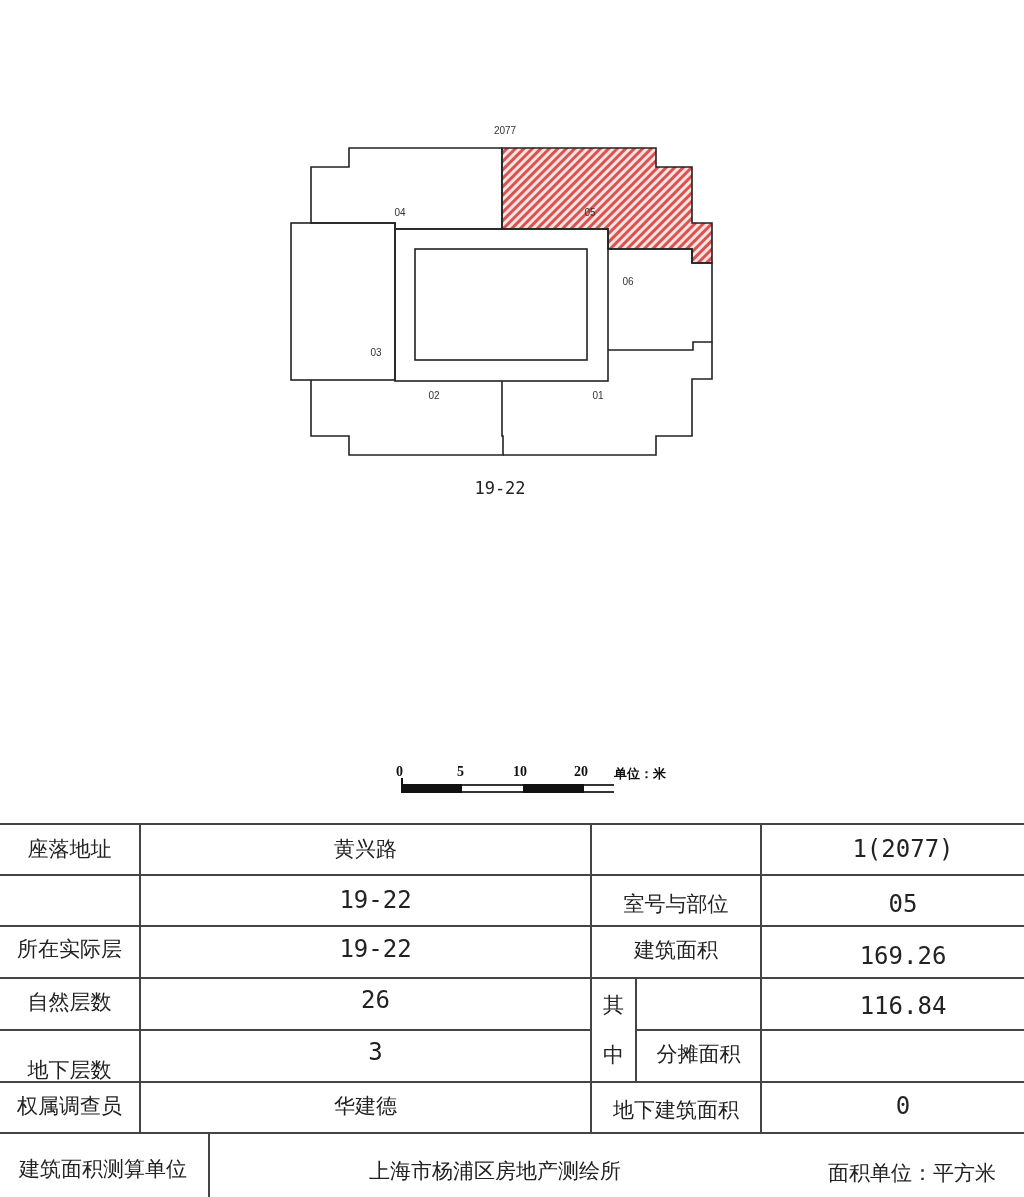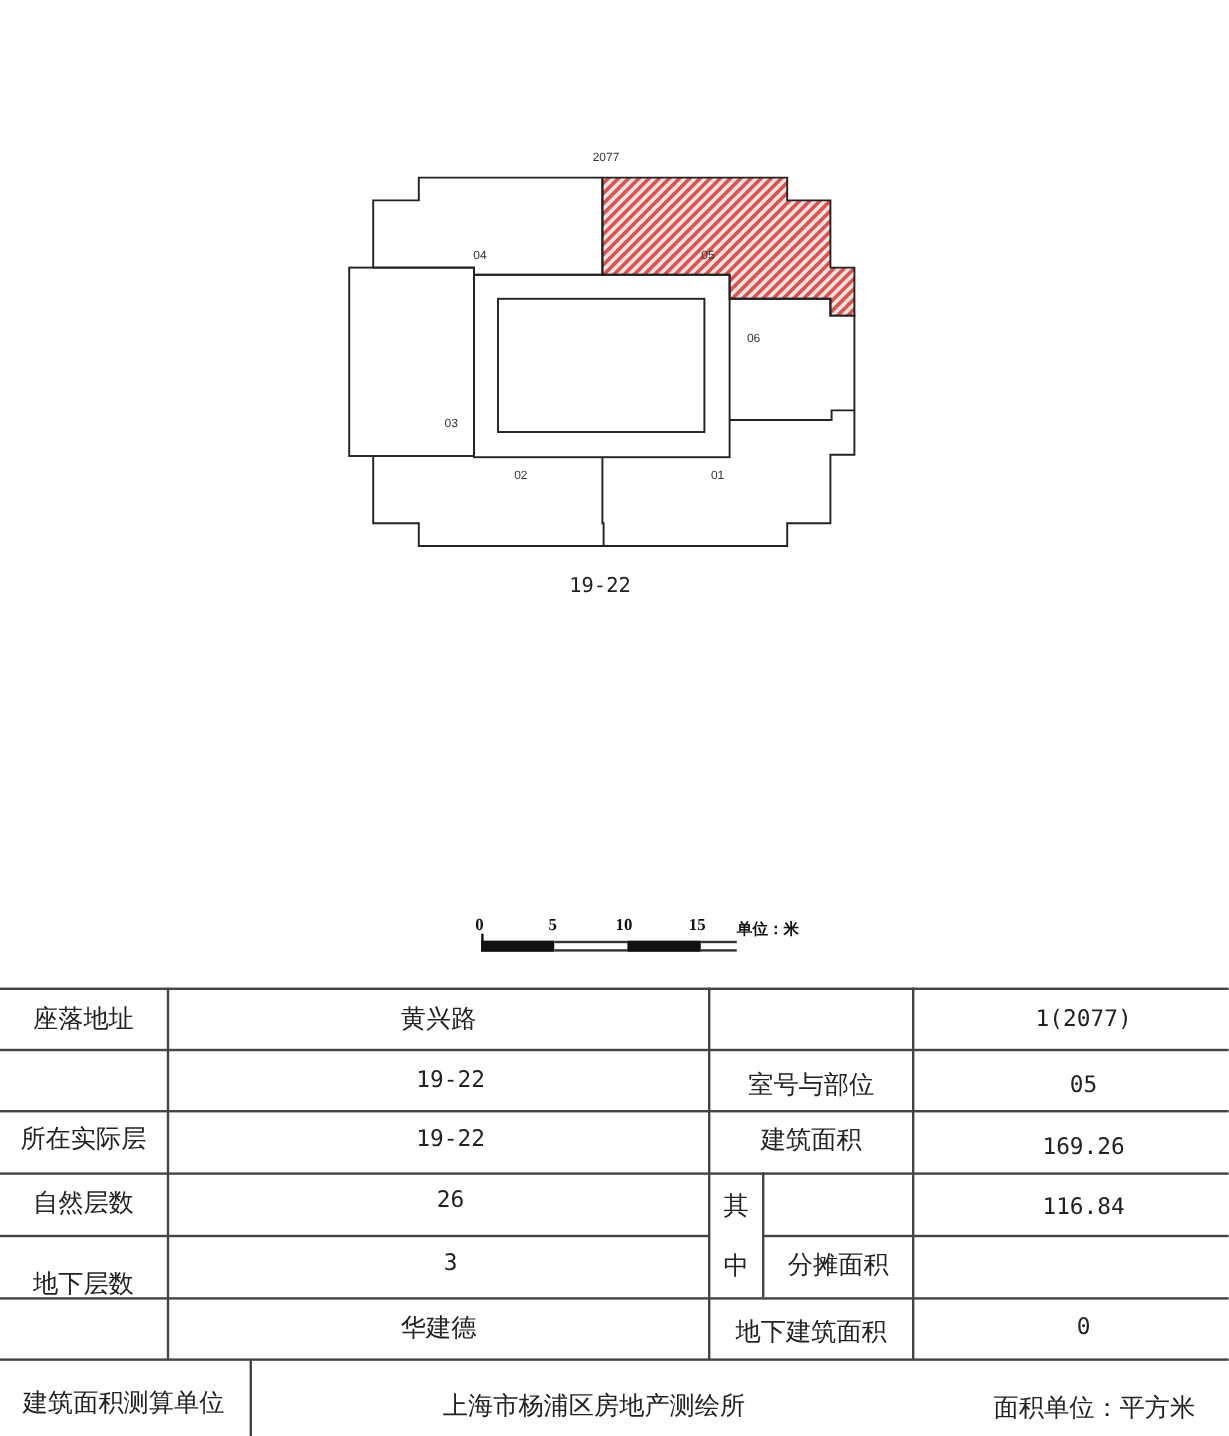--- a/index.html
+++ b/index.html
@@ -14,21 +14,21 @@
                    font-weight: bold; color: #111; }
     .scale .unit { position: absolute; left: 218px; top: 1px; font-size: 13px; font-weight: bold; color: #111; }
     .scale .bar { position: absolute; top: 20px; height: 9px; box-sizing: border-box; }
     .scale .bar.black { background: #111; border: 1px solid #111; }
     .scale .bar.white { background: #fff; border-top: 2px solid #333; border-bottom: 2px solid #333; }
     .scale .stem { position: absolute; top: 14px; width: 2px; height: 8px; background: #111; }
 
     .info-table { position: absolute; left: 0; top: 823px; width: 1024px; height: 310px; }
     .cell { position: absolute; box-sizing: border-box; display: flex; align-items: center; justify-content: center;
             font-size: 21px; color: #222; white-space: nowrap; }
-    .num { font-family: "DejaVu Sans Mono", monospace; font-size: 19px; padding-left: 20px; }
+    .num { font-family: "DejaVu Sans Mono", monospace; font-size: 24px; padding-left: 20px; }
     .hline { position: absolute; height: 2px; background: #444; }
     .vline { position: absolute; width: 2px; background: #444; }
     .footer-row { position: absolute; left: 0; top: 1133px; width: 1024px; height: 64px; }
   </style>
 </head>
 <body>
 
 <svg id="plan" width="1024" height="520">
   <defs>
     <pattern id="hatch" patternUnits="userSpaceOnUse" width="6" height="6" patternTransform="rotate(45)">
@@ -61,21 +61,21 @@
   <text class="plan-label" x="434" y="399" text-anchor="middle">02</text>
   <text class="plan-label" x="598" y="399" text-anchor="middle">01</text>
 </svg>
 
 <div class="floor-caption">19-22</div>
 
 <div class="scale">
   <span class="tick" style="left:0px">0</span>
   <span class="tick" style="left:61px">5</span>
   <span class="tick" style="left:117px">10</span>
-  <span class="tick" style="left:178px">15</span>
+  <span class="tick" style="left:178px">20</span>
   <span class="unit">单位：米</span>
   <div class="stem" style="left:5px"></div>
   <div class="bar black" style="left:5px; width:61px"></div>
   <div class="bar white" style="left:66px; width:61px"></div>
   <div class="bar black" style="left:127px; width:61px"></div>
   <div class="bar white" style="left:188px; width:30px"></div>
 </div>
 
 <div class="info-table">
 
@@ -109,20 +109,21 @@
   <div class="cell" style="left:0; top:154px; width:139px; height:50px">自然层数</div>
   <div class="cell num" style="left:141px; top:152px; width:449px; height:50px">26</div>
   <div class="cell" style="left:592px; top:156px; width:43px; height:52px">其</div>
   <div class="cell num" style="left:762px; top:158px; width:262px; height:50px">116.84</div>
 
   <div class="cell" style="left:0; top:222px; width:139px; height:50px">地下层数</div>
   <div class="cell num" style="left:141px; top:204px; width:449px; height:50px">3</div>
   <div class="cell" style="left:592px; top:206px; width:43px; height:52px">中</div>
   <div class="cell" style="left:637px; top:206px; width:123px; height:50px">分摊面积</div>
 
+  <div class="cell" style="left:0; top:258px; width:139px; height:50px">权属调查员</div>
   <div class="cell" style="left:141px; top:258px; width:449px; height:50px">华建德</div>
   <div class="cell" style="left:592px; top:260px; width:168px; height:54px">地下建筑面积</div>
   <div class="cell num" style="left:762px; top:258px; width:262px; height:50px">0</div>
 </div>
 
 <div class="footer-row">
   <div class="vline" style="left:208px; top:0; height:64px"></div>
   <div class="cell" style="left:0; top:4px; width:206px; height:64px">建筑面积测算单位</div>
   <div class="cell" style="left:210px; top:6px; width:570px; height:64px">上海市杨浦区房地产测绘所</div>
   <div class="cell" style="left:800px; top:8px; width:224px; height:64px">面积单位：平方米</div>

